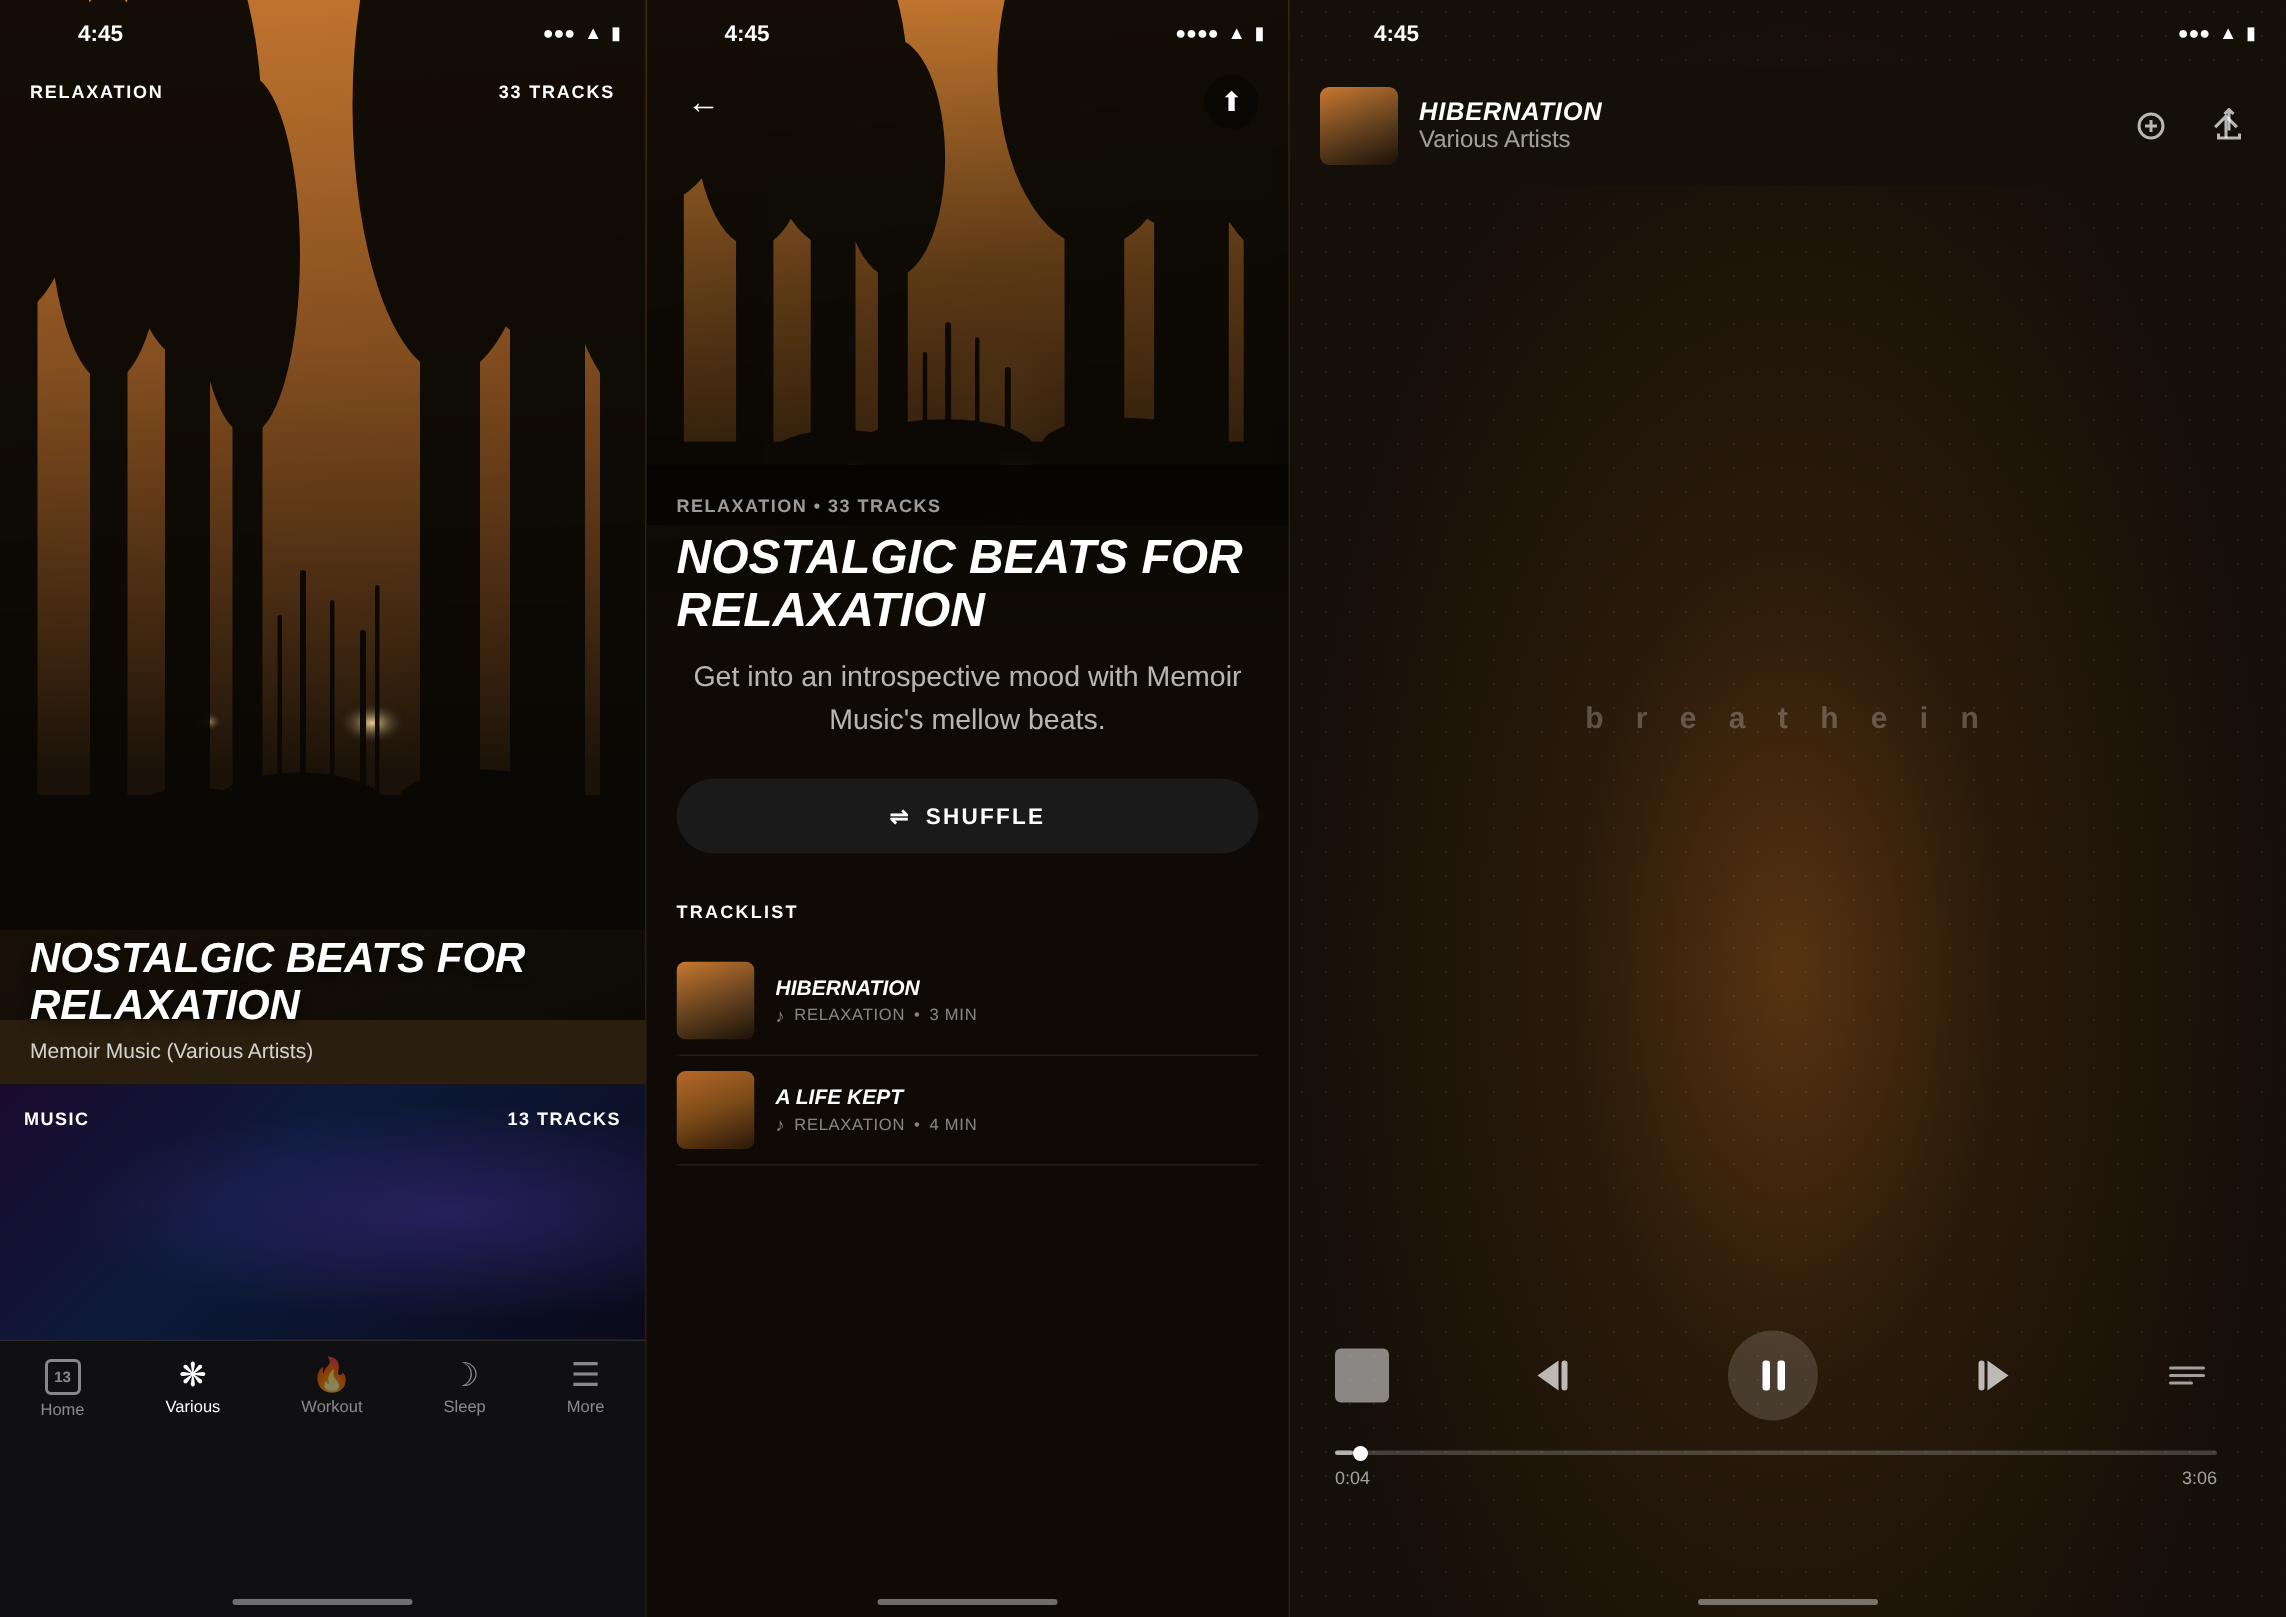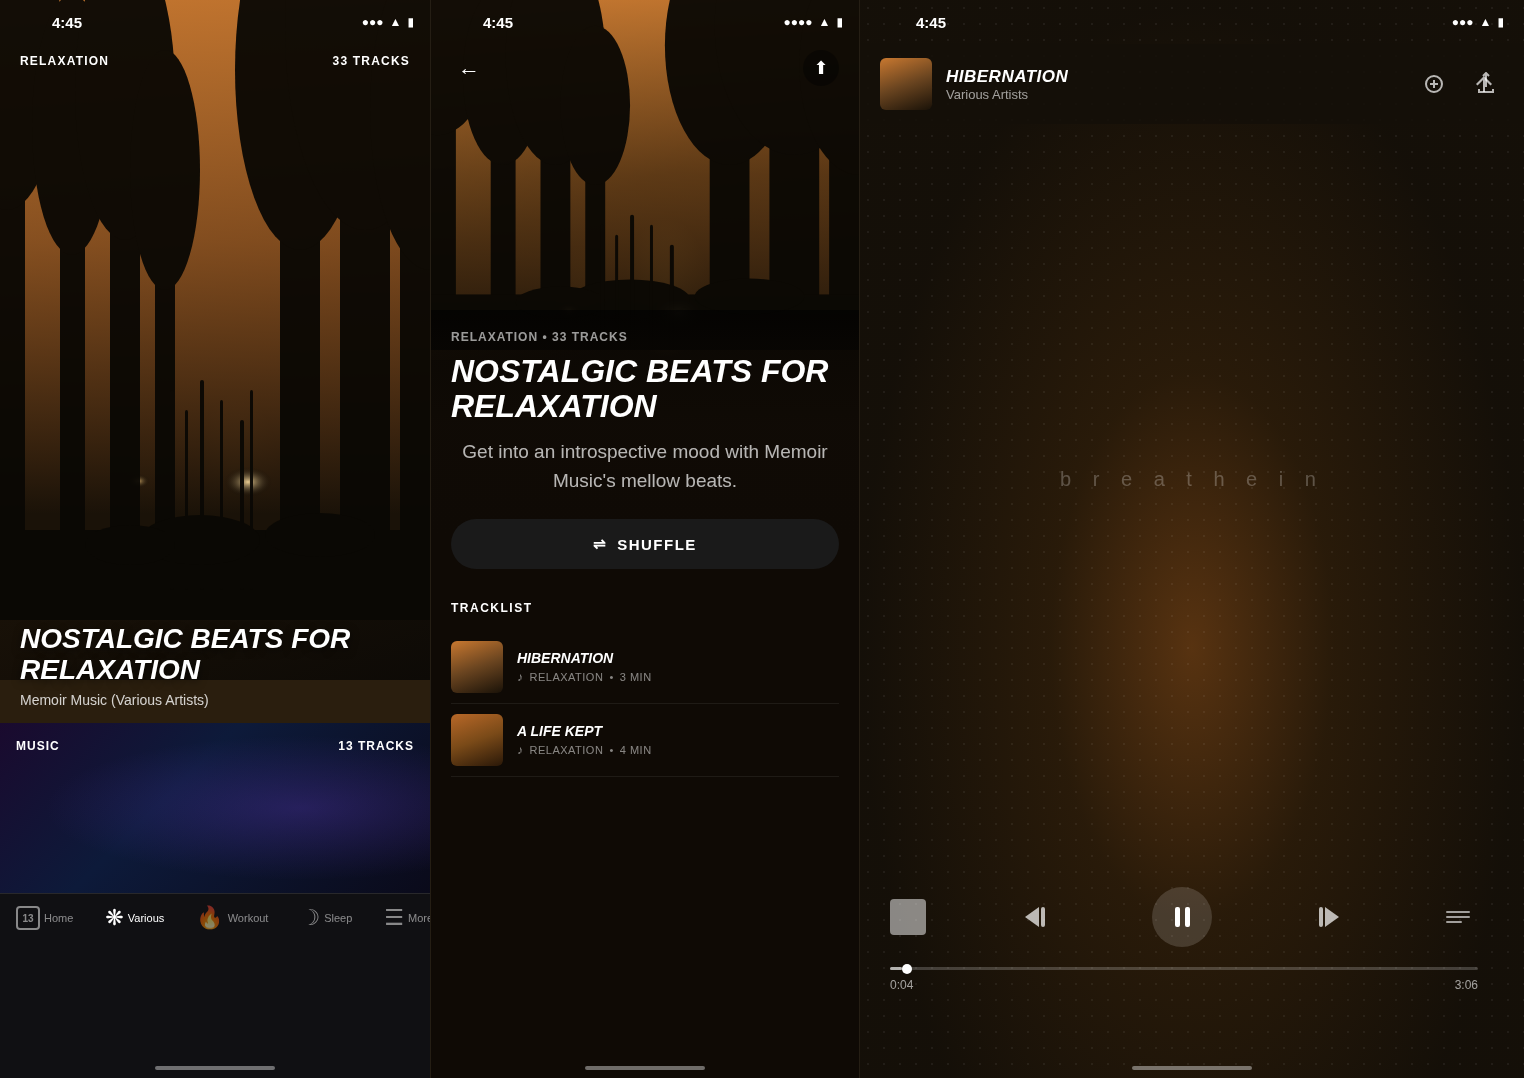--- a/index.html
+++ b/index.html
@@ -192,21 +192,21 @@
     }
 
     .tab-icons-row {
       display: flex;
       justify-content: space-around;
       padding: 8px 0 4px;
     }
 
     .tab-item {
       display: flex;
-      flex-direction: row;
+      flex-direction: column;
       align-items: center;
       gap: 4px;
       color: rgba(255,255,255,0.5);
       font-size: 11px;
       cursor: pointer;
       padding: 4px 16px;
     }
 
     .tab-item.active {
       color: #fff;
@@ -531,21 +531,21 @@
       color: #fff;
       font-size: 17px;
       font-weight: 900;
       font-style: italic;
       text-transform: uppercase;
       letter-spacing: 0.5px;
     }
 
     .np-artist {
       color: rgba(255,255,255,0.6);
-      font-size: 13px;
+      font-size: 16px;
     }
 
     .np-actions {
       display: flex;
       gap: 16px;
     }
 
     .np-action-btn {
       color: rgba(255,255,255,0.7);
       font-size: 20px;
@@ -565,21 +565,21 @@
       display: flex;
       align-items: center;
       justify-content: center;
       z-index: 5;
     }
 
     .breathe-text {
       color: rgba(255,255,255,0.25);
       font-size: 20px;
       letter-spacing: 8px;
-      font-weight: 400;
+      font-weight: 700;
     }
 
     .panel-3 .player-controls {
       position: absolute;
       bottom: 80px;
       left: 0; right: 16px;
       padding: 0 30px;
       z-index: 10;
     }
 

